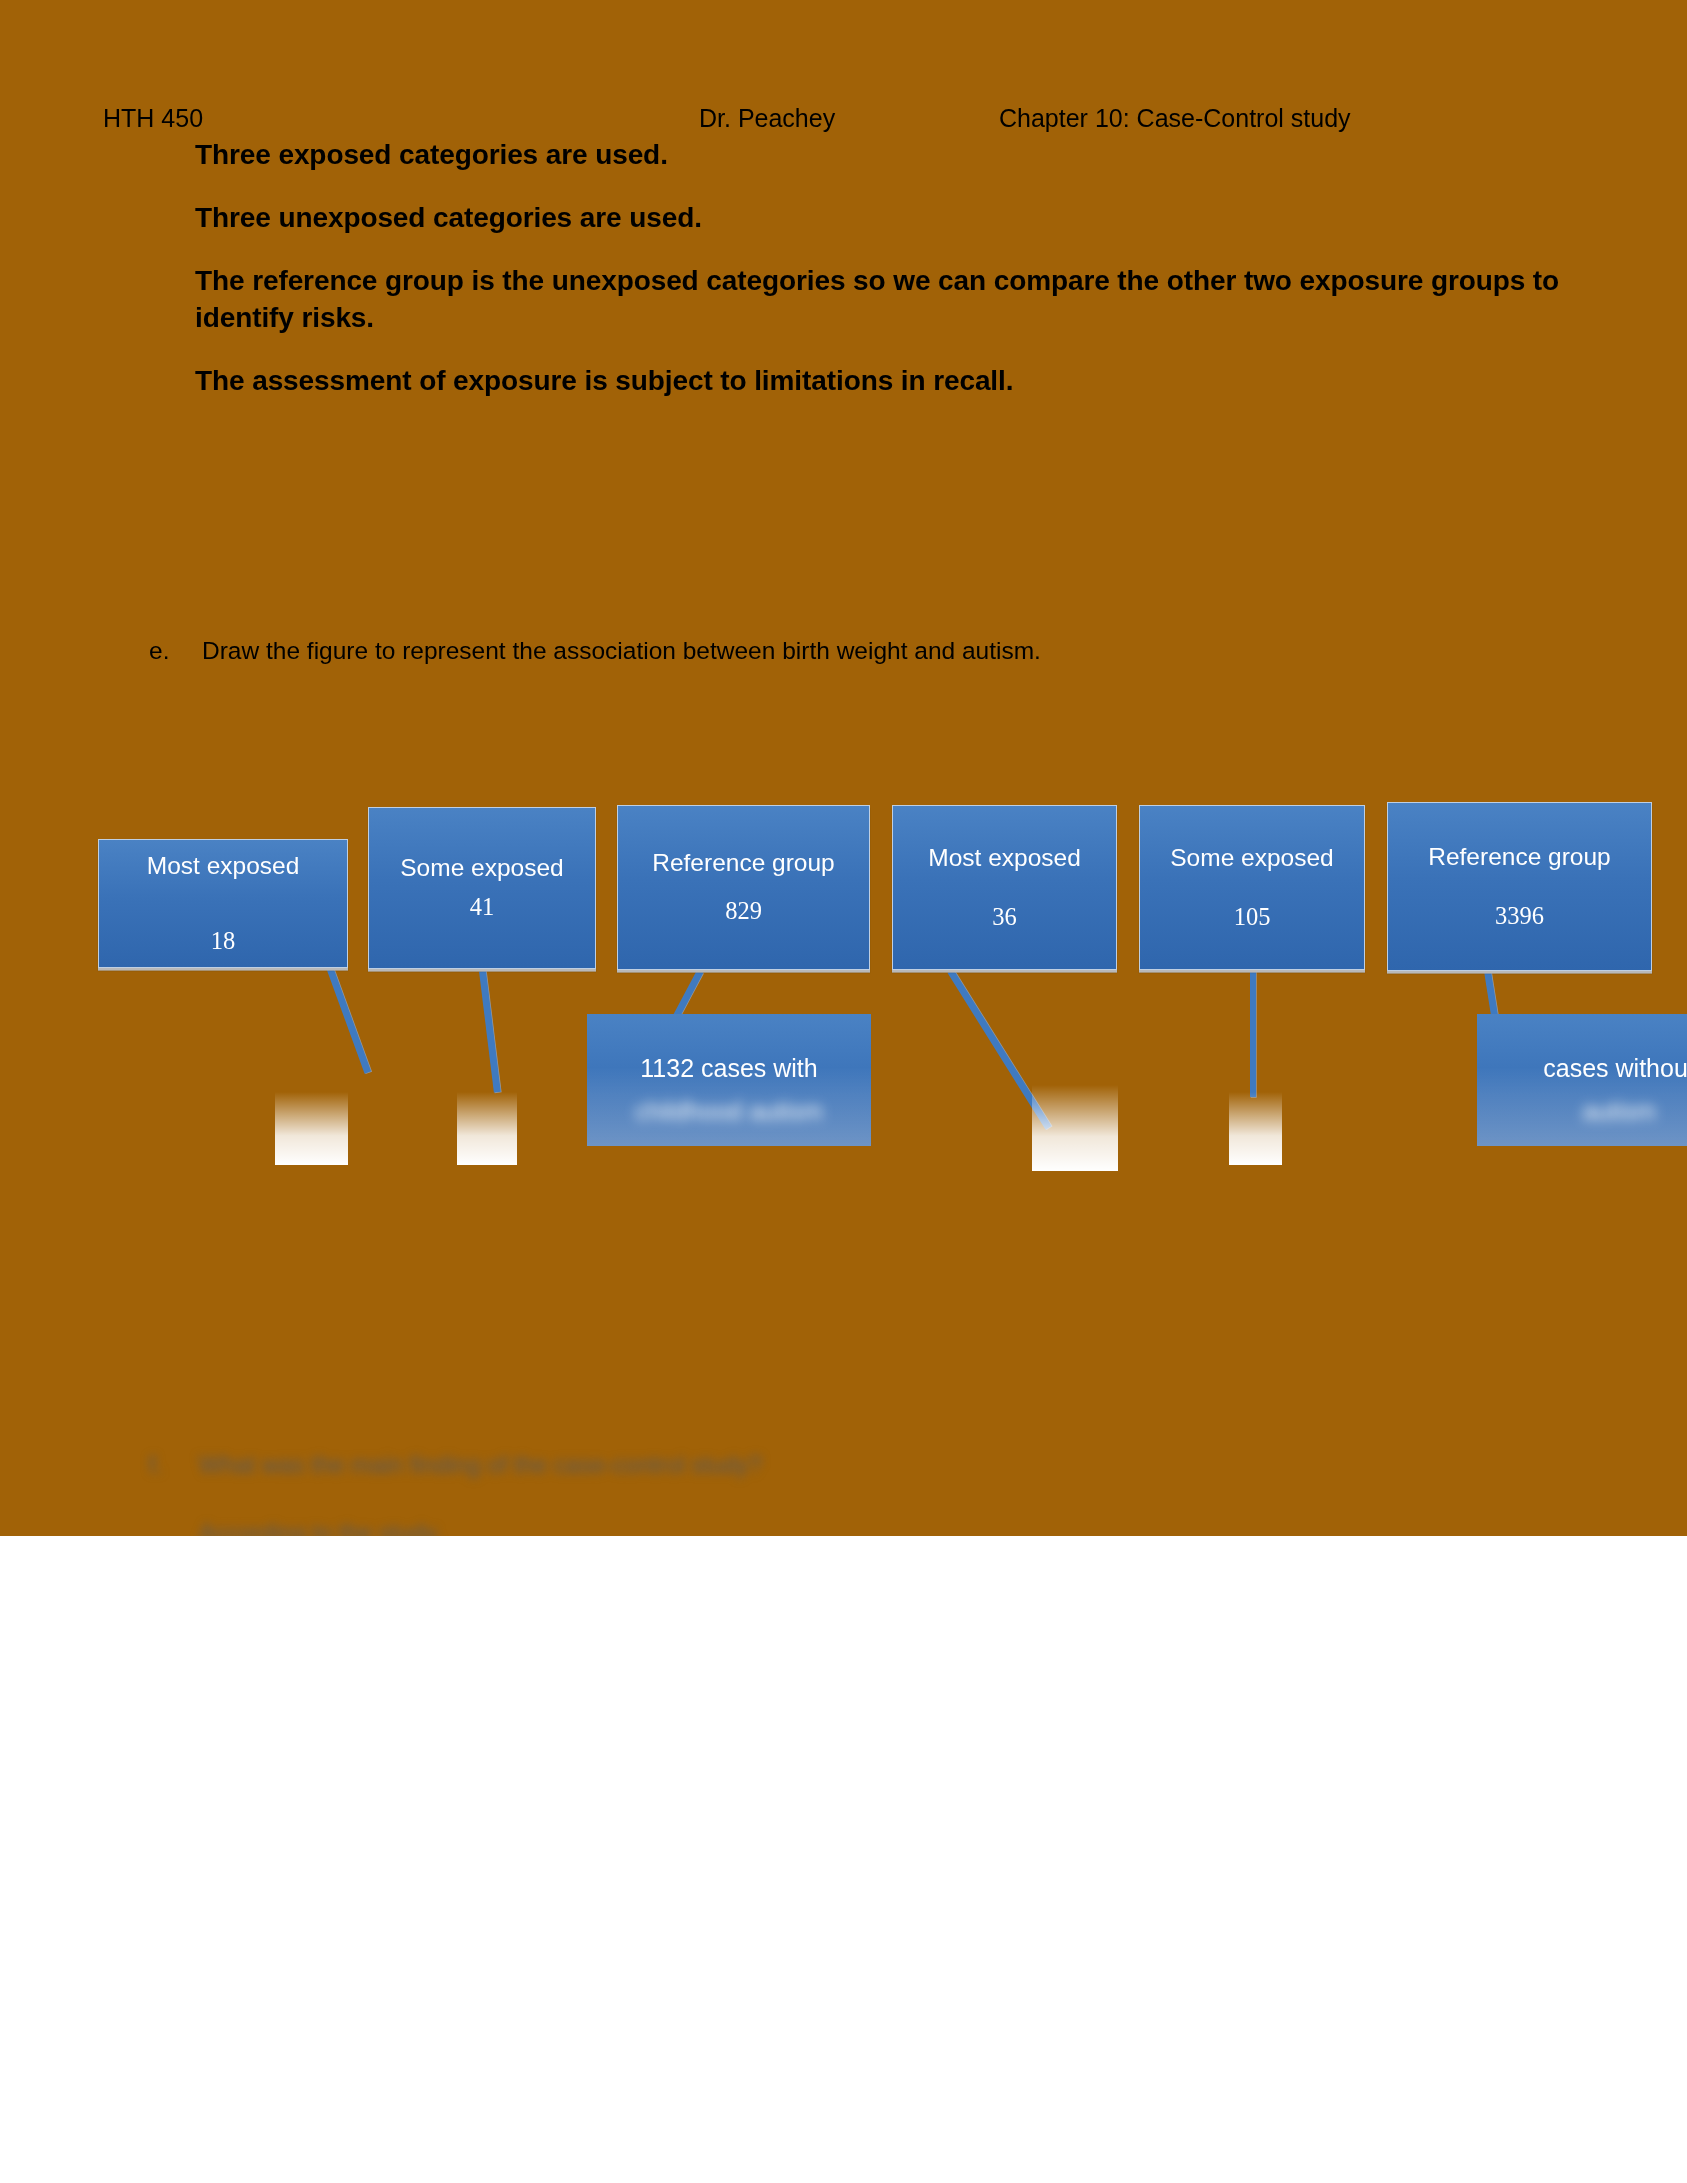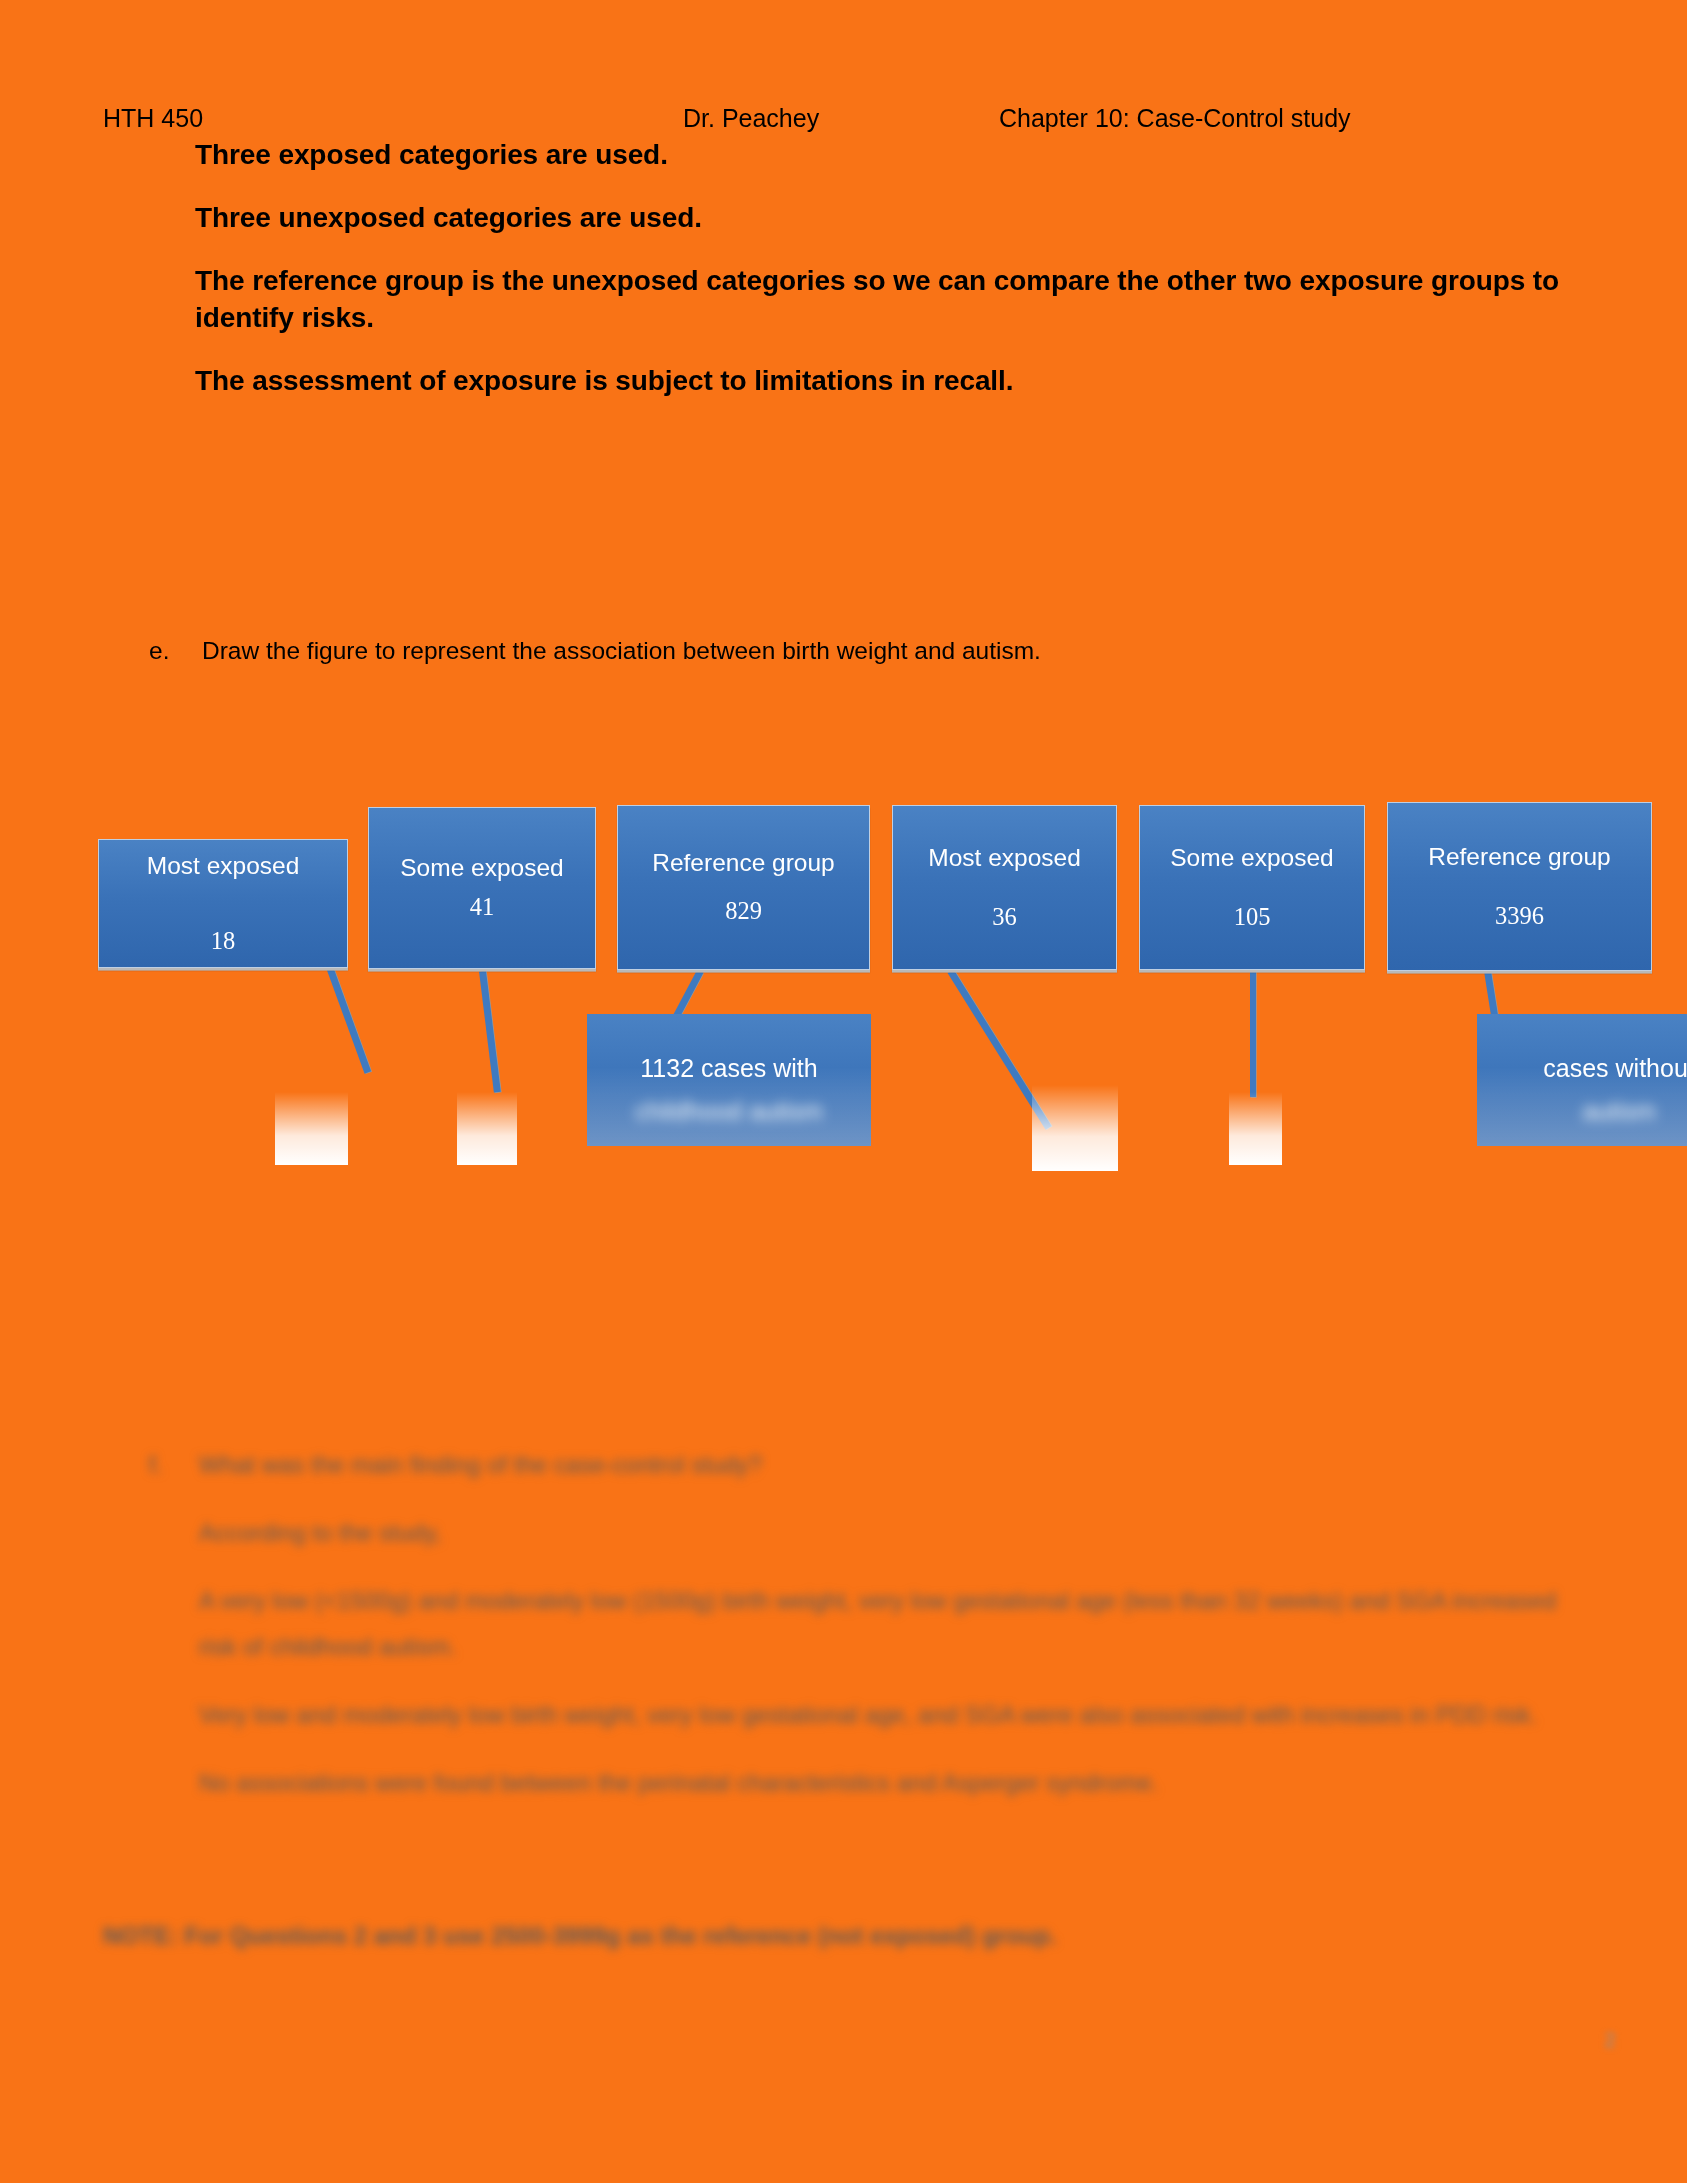--- a/index.html
+++ b/index.html
@@ -8,37 +8,37 @@
     padding: 0;
     background: #ffffff;
   }
   body {
     font-family: "Liberation Sans", sans-serif;
     color: #000000;
   }
   .page {
     position: relative;
     width: 1687px;
-    height: 2183px;
-    background: #f97316;
+    height: 1536px;
+    background: #a16207;
     overflow: hidden;
   }
 
   
   .doc-header {
     position: absolute;
     top: 103px;
     left: 103px;
     width: 1482px;
     font-size: 25px;
     line-height: 1.2;
     white-space: nowrap;
   }
   .doc-header .hdr-course { position: absolute; left: 0; top: 0; }
-  .doc-header .hdr-instructor { position: absolute; left: 580px; top: 0; }
+  .doc-header .hdr-instructor { position: absolute; left: 596px; top: 0; }
   .doc-header .hdr-chapter { position: absolute; left: 896px; top: 0; }
 
   
   .answer-lines {
     position: absolute;
     top: 136px;
     left: 195px;
     width: 1389px;
   }
   .answer-lines p {

